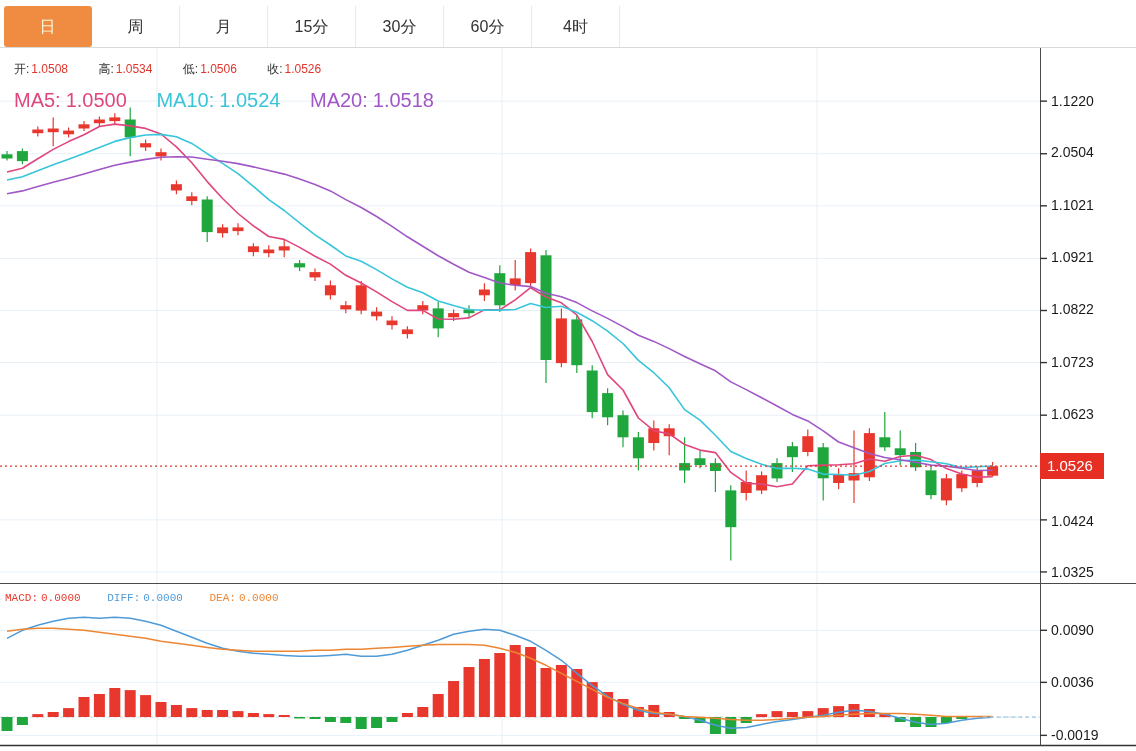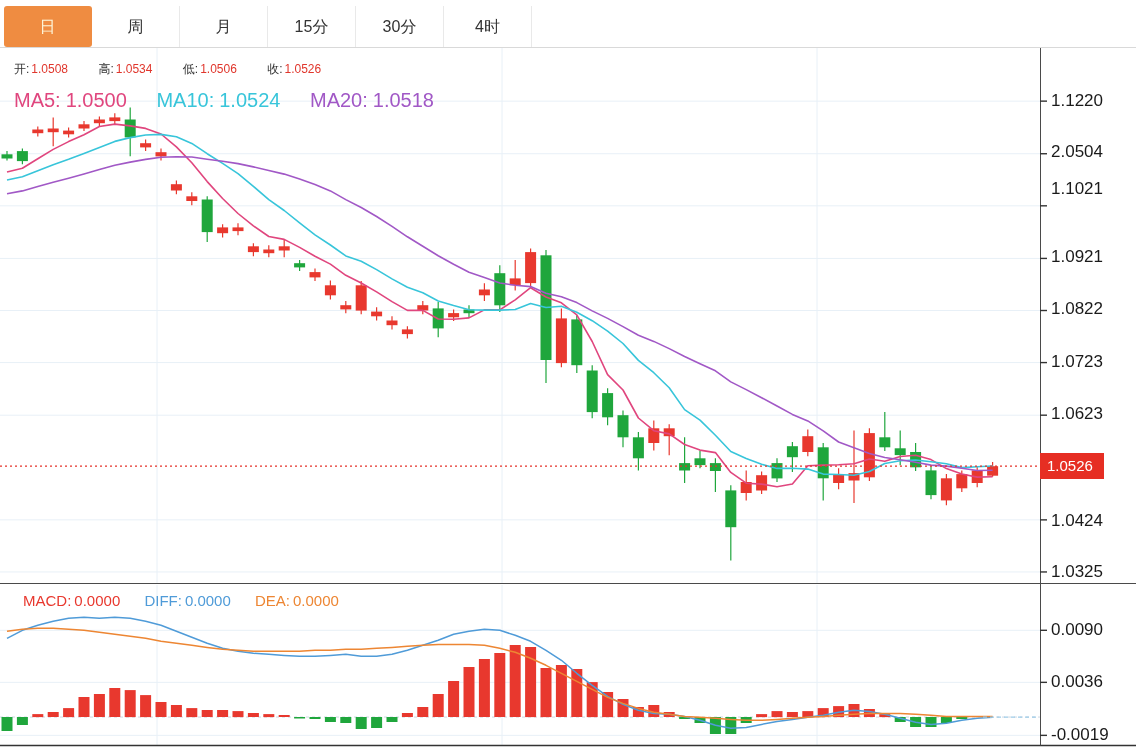--- a/index.html
+++ b/index.html
@@ -12,24 +12,24 @@
        border-right:1px solid #e9e9e9;box-sizing:border-box;cursor:pointer;background:#fff;}
   .tab:first-child{margin-left:4px;}
   .tab.active{color:#fdf6da;border-radius:3px;border-right:1px solid transparent;}
   .legend1{position:absolute;left:14px;top:61px;font-size:12px;z-index:4;white-space:nowrap;}
   .l-item{margin-right:27px;}
   .l-item .lab{color:#333;}
   .l-item .val{color:#e0362c;margin-left:2px;}
   .legend2{position:absolute;left:14px;top:89px;font-size:20px;z-index:4;white-space:nowrap;}
   .ml-item{margin-right:24px;}
   .ml-item .lab{margin-right:5px;}
-  .legend-macd{position:absolute;left:23px;top:592px;font-size:15px;z-index:4;white-space:nowrap;}
+  .legend-macd{position:absolute;left:5px;top:592px;font-size:11px;z-index:4;white-space:nowrap;font-family:Liberation Mono, monospace;}
   .mc-item{margin-right:20px;}
   .mc-item .lab{margin-right:3px;}
-  .axlab{position:absolute;left:1051px;height:18px;line-height:18px;font-size:17px;color:#1a1a1a;z-index:4;}
+  .axlab{position:absolute;left:1051px;height:18px;line-height:18px;font-size:14px;color:#1a1a1a;z-index:4;}
   .price-badge{position:absolute;left:1040px;top:453px;width:64px;height:26px;line-height:26px;
                padding-left:7px;box-sizing:border-box;font-size:15px;color:#fff;z-index:6;}
 </style>
 </head>
 <body>
 
 <svg id="chart-svg" width="1136" height="751">
   <g id="g-grid">
       <line x1="0" y1="101.13176007866267" x2="1040" y2="101.13176007866267" stroke="#e8f0f7" stroke-width="1"></line>
       <line x1="0" y1="153.73746312684358" x2="1040" y2="153.73746312684358" stroke="#e8f0f7" stroke-width="1"></line>
@@ -279,20 +279,21 @@
       <line x1="1040" y1="735.3614457831325" x2="1047" y2="735.3614457831325" stroke="#333" stroke-width="1.4"></line>
     </g>
 </svg>
 
 <div class="tabbar">
   <div class="tab active" style="background-color: rgb(239, 140, 65);">日</div>
   <div class="tab">周</div>
   <div class="tab">月</div>
   <div class="tab">15分</div>
   <div class="tab">30分</div>
+  <div class="tab">60分</div>
   <div class="tab">4时</div>
 </div>
 
 <div class="legend1">
   <span class="l-item"><span class="lab">开:</span><span class="val">1.0508</span></span>
   <span class="l-item"><span class="lab">高:</span><span class="val">1.0534</span></span>
   <span class="l-item"><span class="lab">低:</span><span class="val">1.0506</span></span>
   <span class="l-item"><span class="lab">收:</span><span class="val">1.0526</span></span>
 </div>
 
@@ -303,21 +304,21 @@
 </div>
 
 <div class="legend-macd">
   <span class="mc-item" style="color: rgb(232, 56, 46);"><span class="lab">MACD:</span><span>0.0000</span></span>
   <span class="mc-item" style="color: rgb(79, 155, 216);"><span class="lab">DIFF:</span><span>0.0000</span></span>
   <span class="mc-item" style="color: rgb(237, 134, 51);"><span class="lab">DEA:</span><span>0.0000</span></span>
 </div>
 
 <div class="axlab" style="top:92px">1.1220</div>
 <div class="axlab" style="top:143px">2.0504</div>
-<div class="axlab" style="top:180px">1.1021</div>
+<div class="axlab" style="top:196px">1.1021</div>
 <div class="axlab" style="top:248px">1.0921</div>
 <div class="axlab" style="top:300px">1.0822</div>
 <div class="axlab" style="top:353px">1.0723</div>
 <div class="axlab" style="top:405px">1.0623</div>
 <div class="axlab" style="top:512px">1.0424</div>
 <div class="axlab" style="top:563px">1.0325</div>
 
 <div class="price-badge" style="background-color: rgb(230, 46, 35);">1.0526</div>
 
 <div class="axlab" style="top:621px">0.0090</div>

